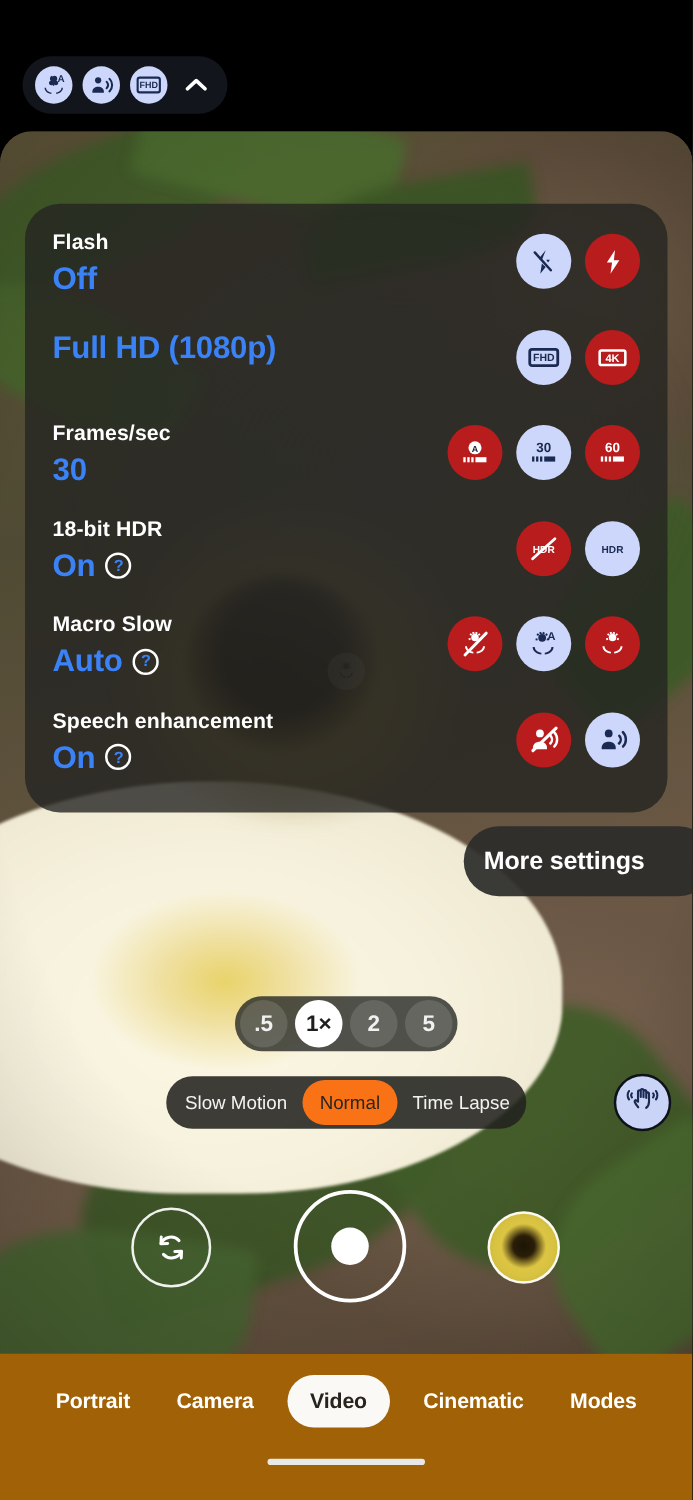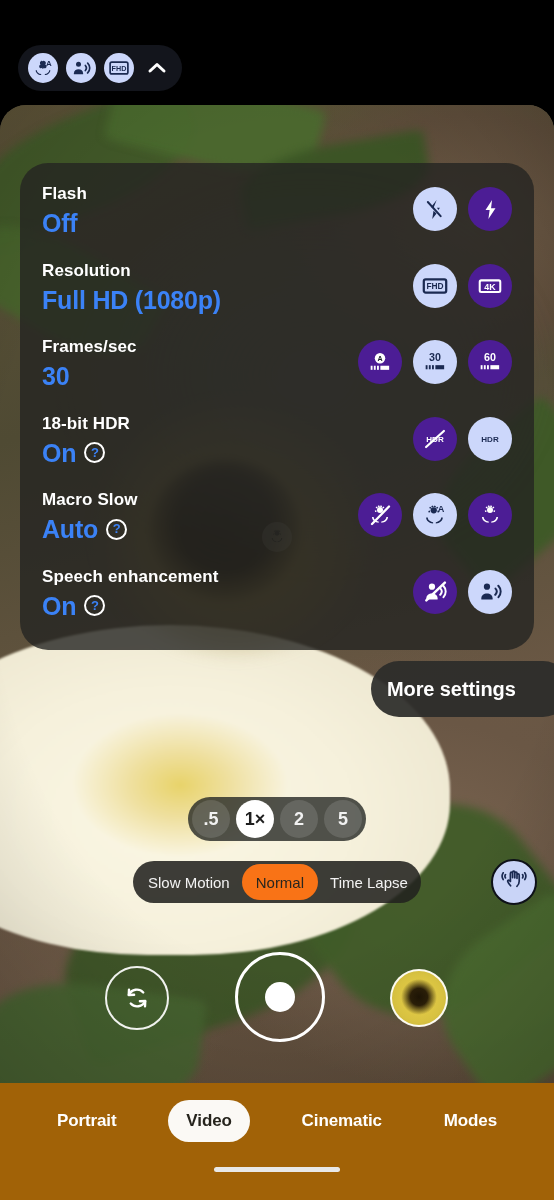--- a/index.html
+++ b/index.html
@@ -116,21 +116,21 @@
   }
   .help-icon{
     width:21px; height:21px; border:2px solid #fff; border-radius:50%;
     display:inline-flex; align-items:center; justify-content:center;
     font-size:13px; font-weight:bold; line-height:1; padding-bottom:1px;
     flex:0 0 auto;
   }
   .option-group{ display:flex; align-items:center; gap:11px; padding-top:6px; }
   .opt{
     width:44px; height:44px; border-radius:50%;
-    background:#4c1d95;
+    background:#b91c1c;
     display:flex; align-items:center; justify-content:center;
     flex:0 0 auto;
   }
   .opt.selected{ background:#ccd7fb; }
   .opt svg{ display:block; }
 
   
   #more-settings{
     position:absolute; left:371px; top:661px; width:200px; height:56px;
     background:rgba(44,44,42,.93);
@@ -304,21 +304,20 @@
           <svg width="23" height="23" viewBox="0 0 24 24" fill="#ffffff">
             <path d="M13.6 2 6.8 12.6h4.3L9.8 22l7.4-11.4h-4.6L13.6 2z"></path>
           </svg>
         </span>
       </div>
     </div>
   </div>
 
   <div class="setting-row">
     <div class="setting-text">
-      <div class="setting-label">Resolution</div>
       <div class="setting-value">
         <span>Full HD (1080p)</span>
       </div>
     </div>
     <div class="option-group">
       <div class="opt selected">
         <span>
           <svg width="28" height="28" viewBox="0 0 30 30">
             <rect x="3" y="8" width="24" height="14" rx="2" fill="none" stroke="#1b2a52" stroke-width="2.4"></rect>
             <text x="15" y="18.4" text-anchor="middle" font-family="Liberation Sans, sans-serif" font-size="9" font-weight="bold" fill="#1b2a52">FHD</text>
@@ -517,18 +516,19 @@
   </svg>
 </div>
 <div id="shutter-button">
   <div id="shutter-inner"></div>
 </div>
 <div id="gallery-thumb"></div>
 
 <div id="bottom-bar">
   <div id="tabs">
     <div class="tab">Portrait</div>
+    <div class="tab">Camera</div>
     <div class="tab selected">Video</div>
     <div class="tab">Cinematic</div>
     <div class="tab">Modes</div>
   </div>
   <div id="home-indicator"></div>
 </div>
 
 </body></html>

